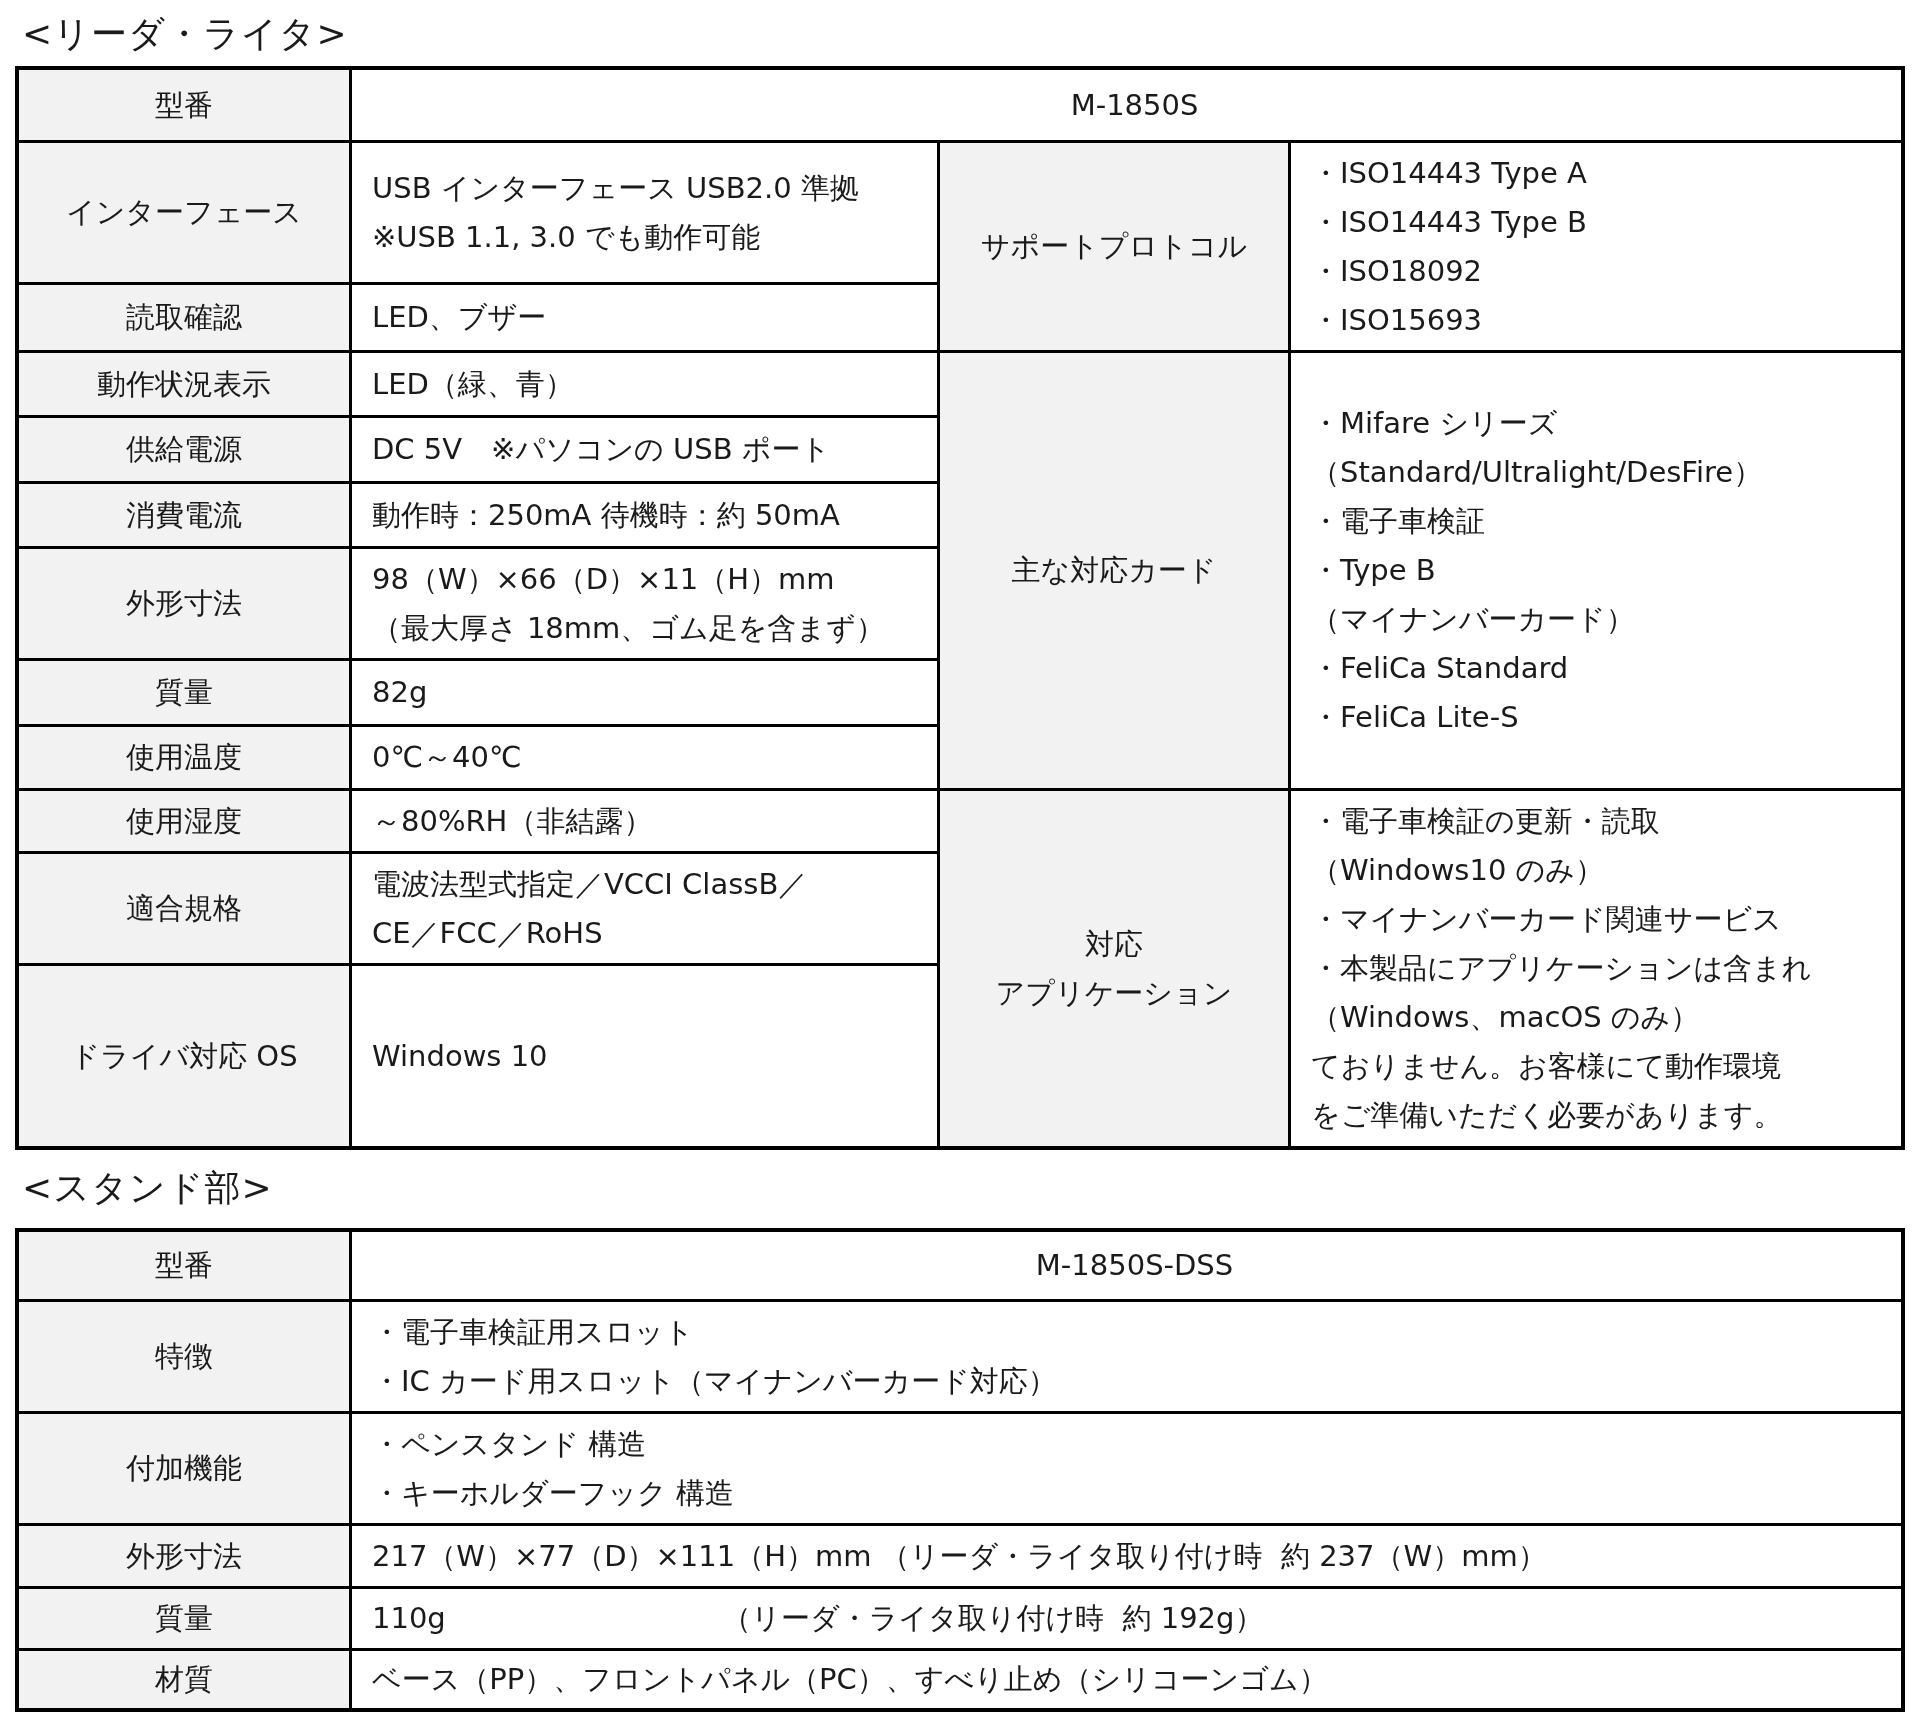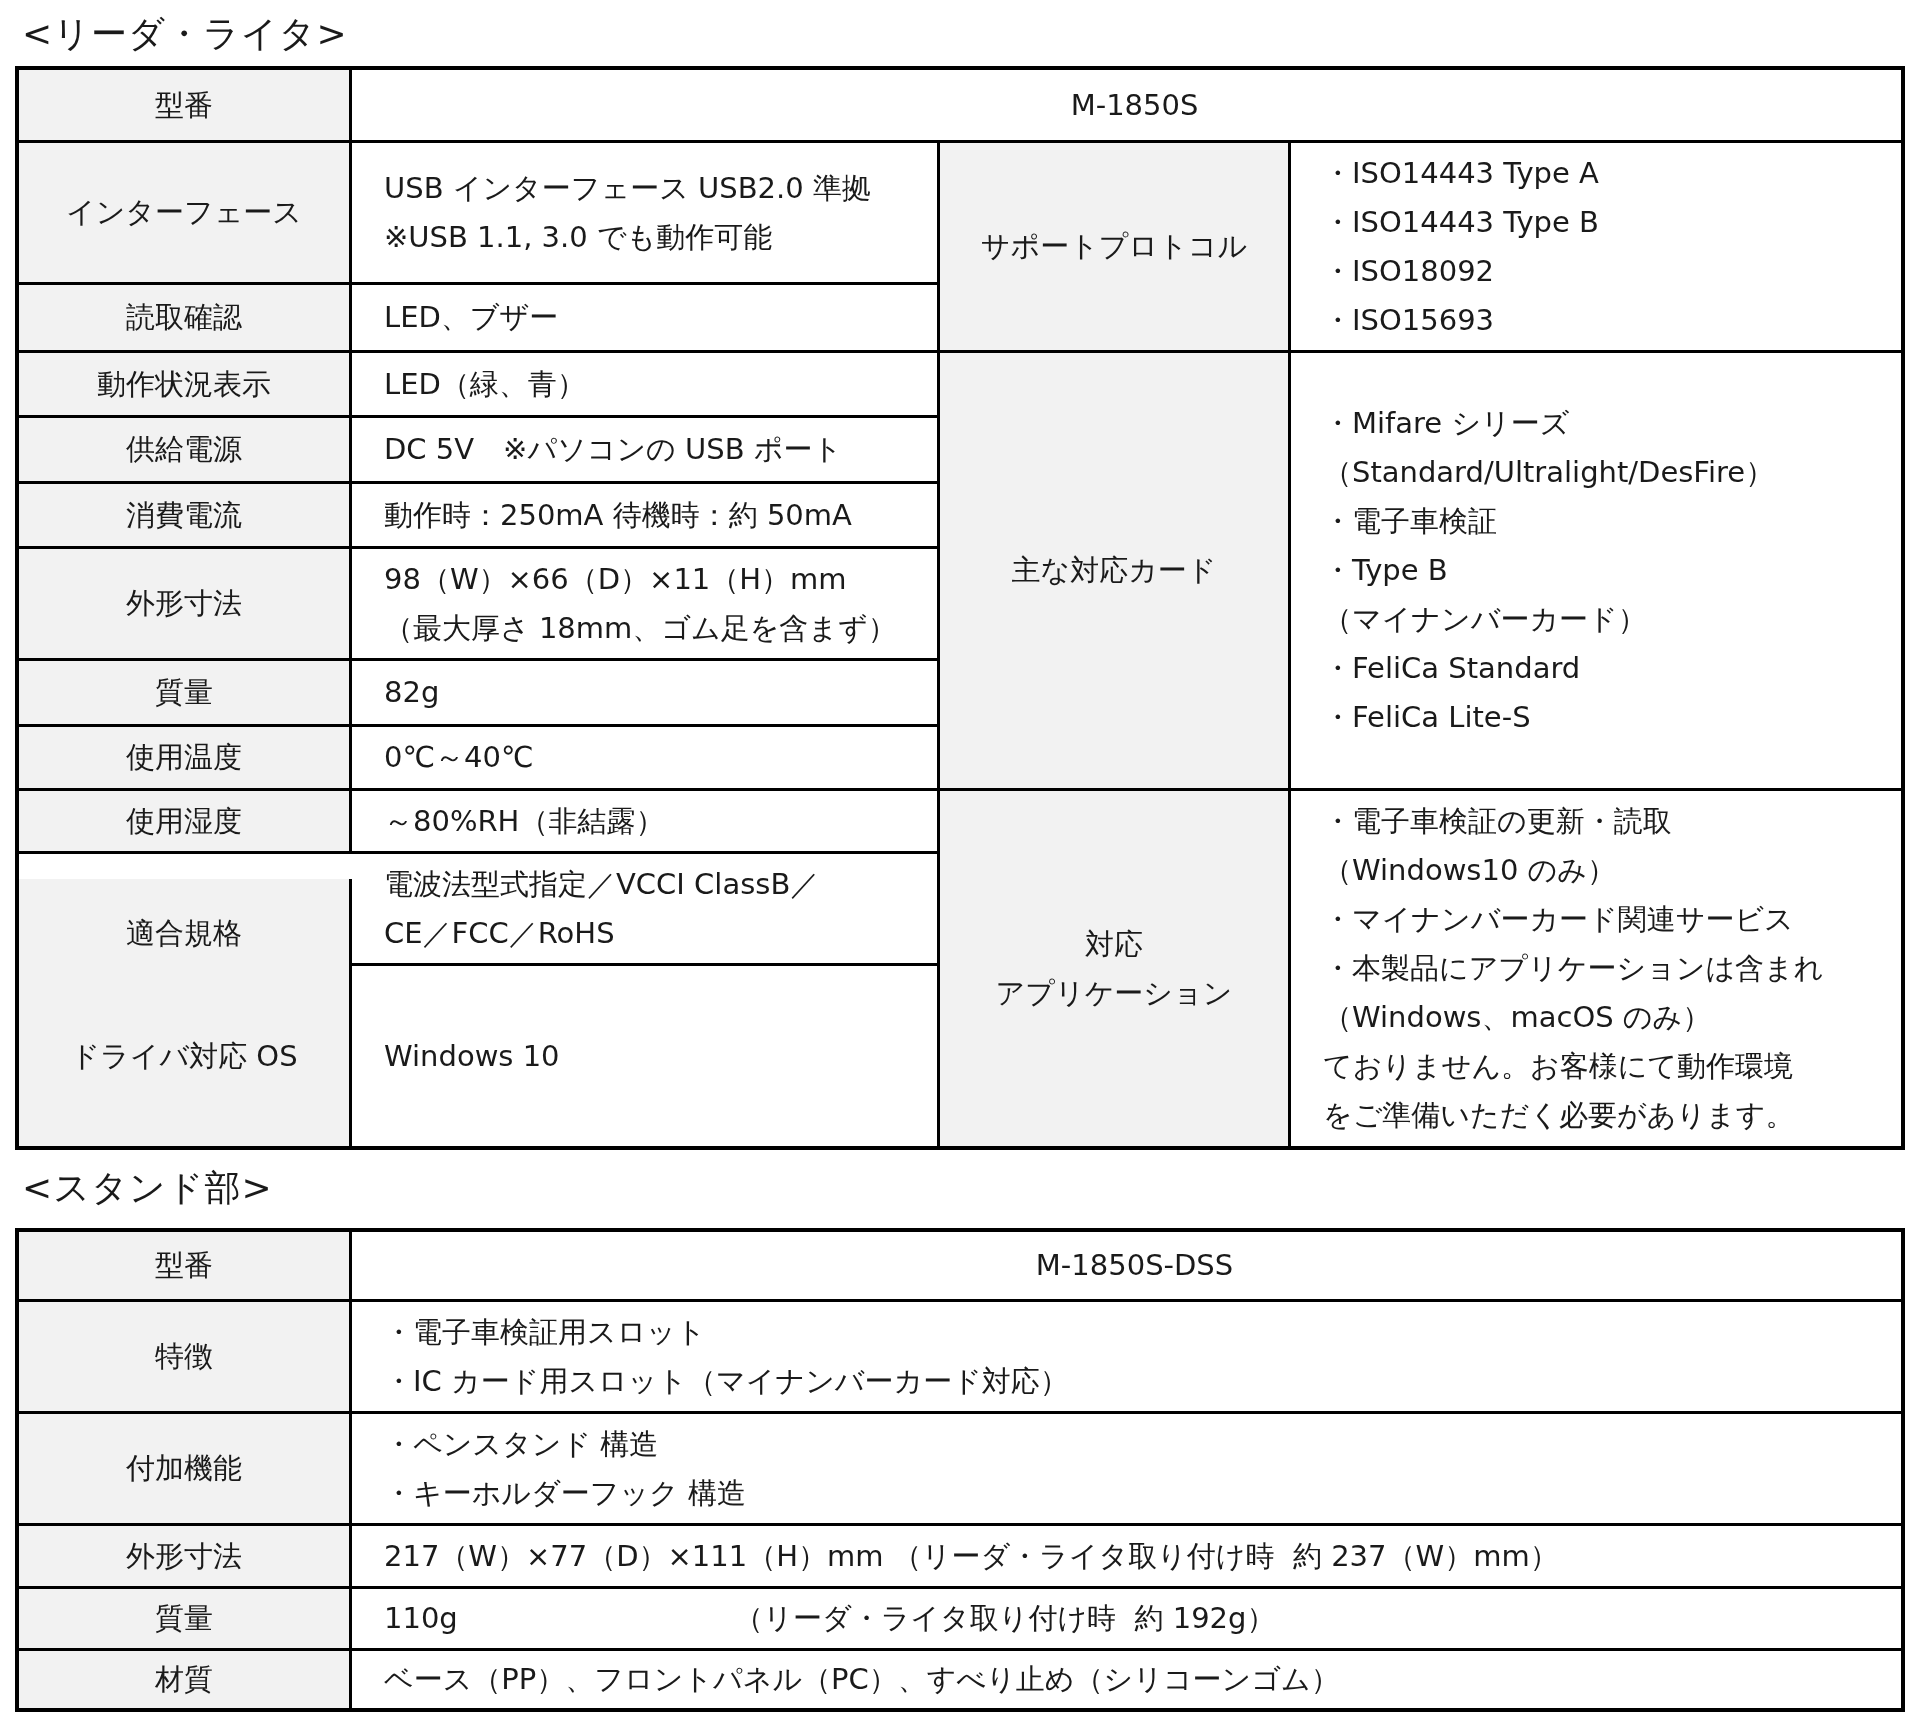--- a/index.html
+++ b/index.html
@@ -5,21 +5,21 @@
   html, body { margin: 0; padding: 0; background: #ffffff; }
   body { width: 1920px; height: 1730px; position: relative; overflow: hidden;
          font-family: "DejaVu Sans", "Liberation Sans", sans-serif; color: #1a1a1a; }
   .section-title { position: absolute; left: 22px; font-size: 36px; line-height: 44px; letter-spacing: 1px; }
   .tbl { position: absolute; left: 15px; width: 1890px; border: 4px solid #000; box-sizing: border-box; }
   .cell { position: absolute; box-sizing: border-box; border-right: 3px solid #000; border-bottom: 3px solid #000;
           display: flex; flex-direction: column; justify-content: center; font-size: 29px; line-height: 49px; }
   .cell.last-col { border-right: none; }
   .cell.last-row { border-bottom: none; }
   .lbl { background: #f2f2f2; align-items: center; text-align: center; }
-  .val { background: #ffffff; padding-left: 32px; align-items: flex-start; }
+  .val { background: #ffffff; padding-left: 20px; align-items: flex-start; }
   .val.center { align-items: center; padding-left: 16px; }
   .line { white-space: nowrap; }
 </style>
 </head>
 <body>
 
 <div class="section-title" style="top:12px;">&lt;リーダ・ライタ&gt;</div>
 
 <div class="tbl" style="top:66px; height:1084px;">
 
@@ -88,21 +88,21 @@
       <span class="line">0℃～40℃</span>
     </div>
 
   <div class="cell lbl" style="left:0; top:721px; width:333px; height:63px;">
       <span class="line">使用湿度</span>
     </div>
   <div class="cell val" style="left:333px; top:721px; width:588px; height:63px;">
       <span class="line">～80%RH（非結露）</span>
     </div>
 
-  <div class="cell lbl" style="left:0; top:784px; width:333px; height:112px;margin-top:25px;">
+  <div class="cell lbl" style="left:0; top:784px; width:333px; height:112px;">
       <span class="line">適合規格</span>
     </div>
   <div class="cell val" style="left:333px; top:784px; width:588px; height:112px;">
     <span class="line">電波法型式指定／VCCI ClassB／</span>
       <span class="line">CE／FCC／RoHS</span>
     </div>
 
   <div class="cell lbl last-row" style="left:0; top:896px; width:333px; height:180px;">
       <span class="line">ドライバ対応 OS</span>
     </div>

